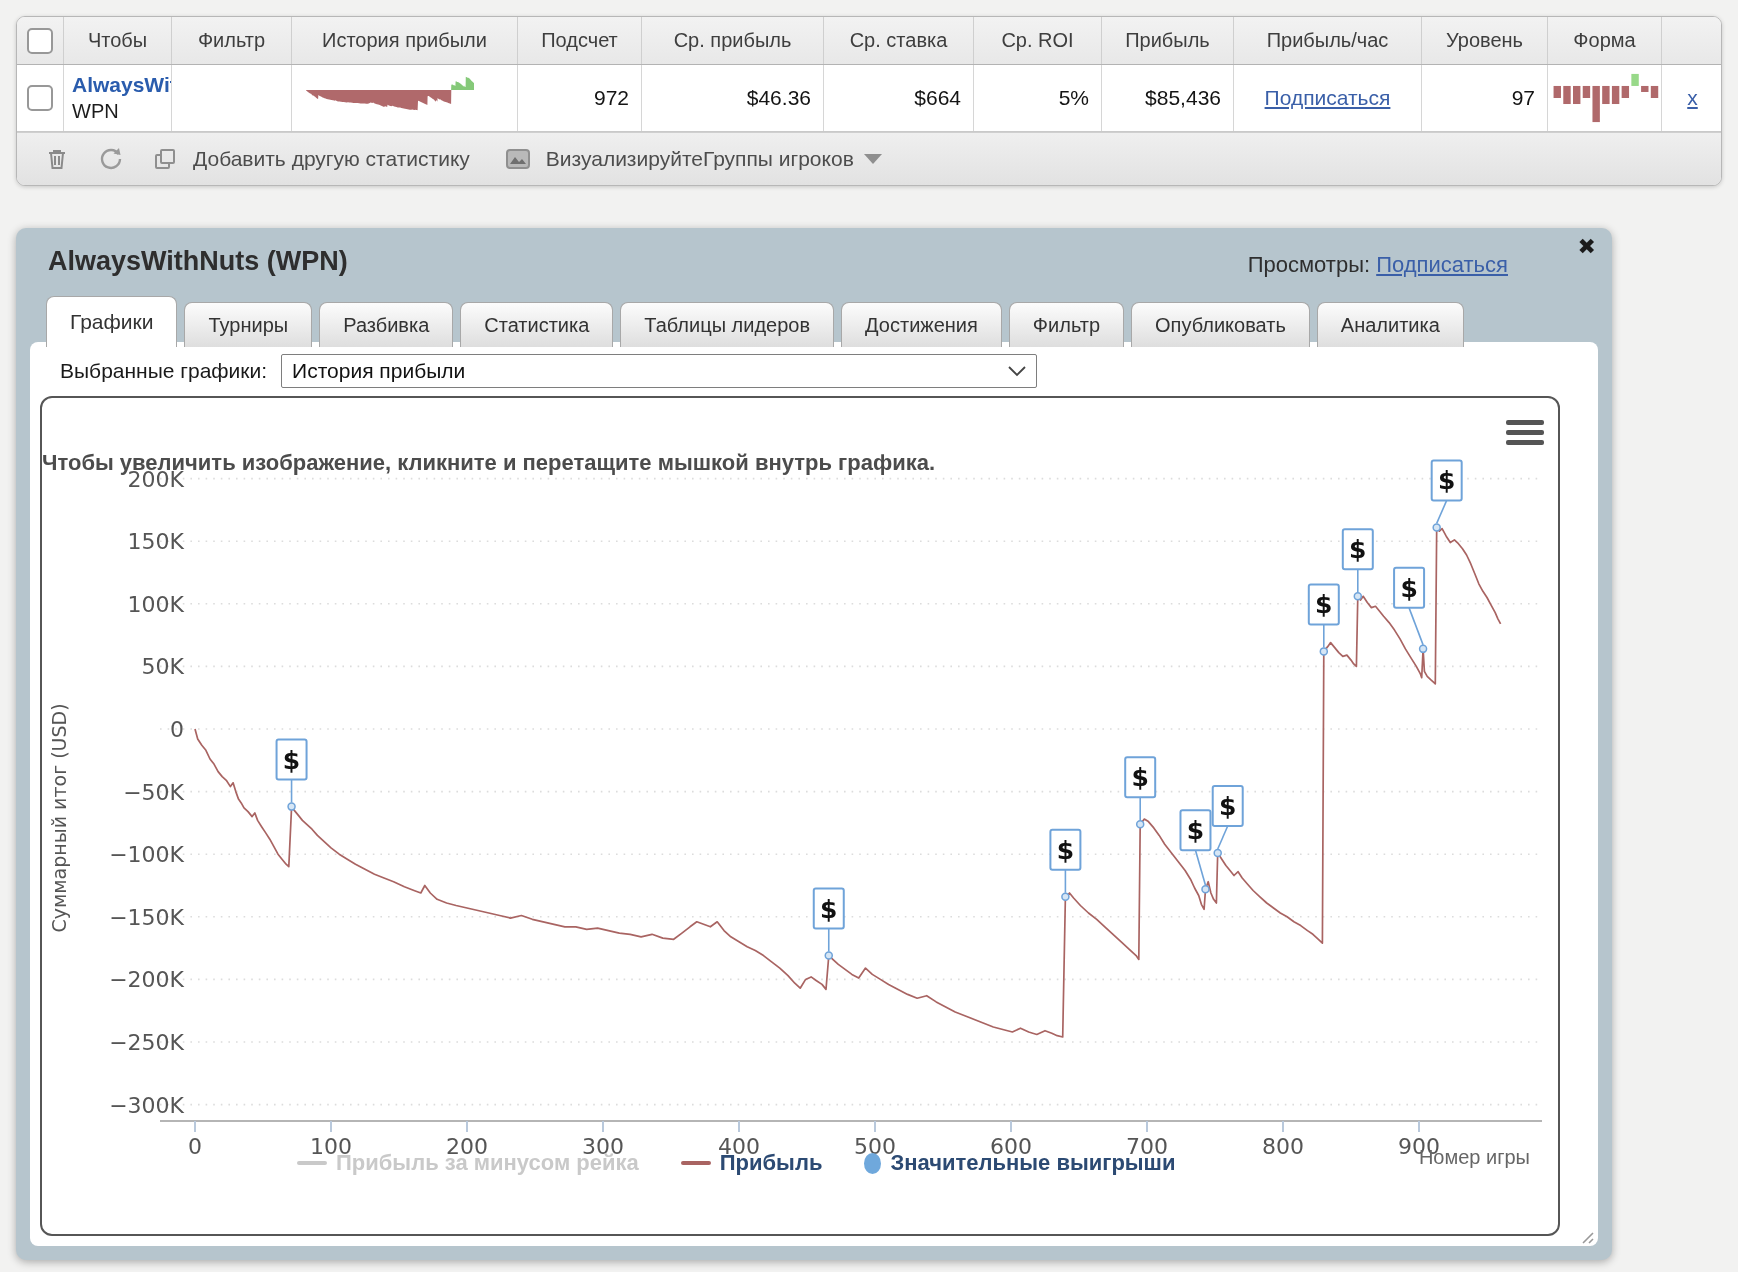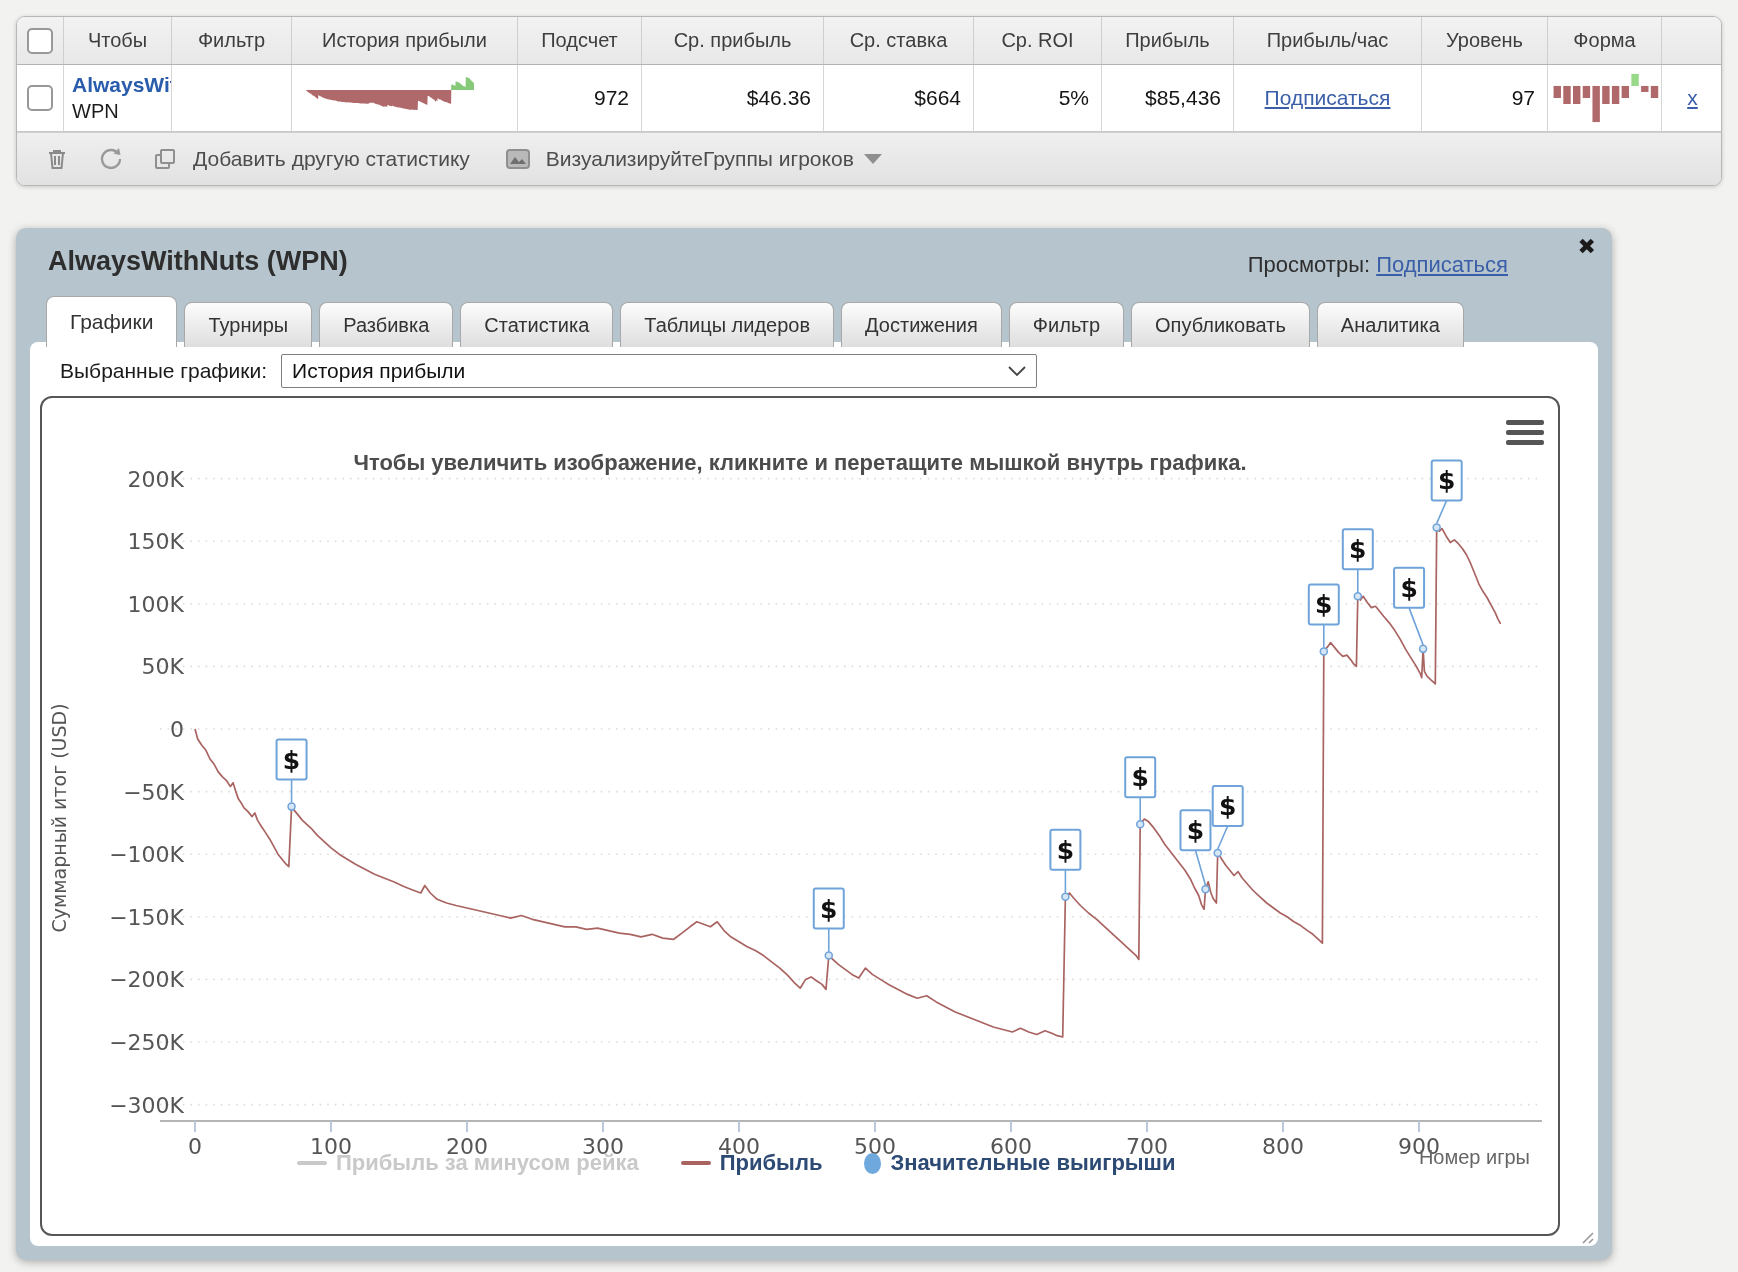--- a/index.html
+++ b/index.html
@@ -34,21 +34,21 @@
   .tabs{position:absolute;left:30px;top:68px;display:flex;gap:7px;align-items:flex-end;z-index:3;}
   .tab{height:44px;padding:0 23px;background:linear-gradient(#fcfcfc,#dedede);border:1px solid #a8a8a8;border-bottom:none;border-radius:8px 8px 0 0;font-size:20px;color:#333;display:flex;align-items:center;cursor:pointer;white-space:nowrap;}
   .tab.active{background:#fff;height:50px;font-size:21px;}
   .content{position:absolute;left:14px;right:14px;top:114px;bottom:14px;background:#fff;border-radius:8px;z-index:2;}
   .select-row{position:absolute;left:30px;top:12px;display:flex;align-items:center;font-size:21px;color:#1a1a1a;}
   .selectbox{display:flex;align-items:center;justify-content:space-between;width:756px;height:34px;margin-left:14px;border:1px solid #7e7e7e;border-radius:2px;background:#fff;padding:0 10px;box-sizing:border-box;font-size:21px;color:#111;}
 
   
   .chartbox{position:absolute;left:10px;top:54px;width:1516px;height:836px;border:2px solid #565656;border-radius:12px;background:#fff;}
   .chart-title{position:absolute;left:0;top:12px;width:100%;text-align:center;font-size:28px;font-weight:bold;color:#2b4c7c;}
-  .chart-sub{position:absolute;left:0;top:52px;width:100%;text-align:center;font-size:22px;font-weight:bold;color:#4c4c4c;}
+  .chart-sub{position:absolute;left:0;top:52px;width:100%;text-align:left;font-size:22px;font-weight:bold;color:#4c4c4c;}
   .burger{position:absolute;right:14px;top:22px;display:flex;flex-direction:column;gap:5px;cursor:pointer;}
   .burger div{width:38px;height:5px;background:#555;border-radius:2px;}
   .legend{position:absolute;left:255px;top:752px;display:flex;align-items:center;gap:42px;font-size:22px;font-weight:bold;}
   .legend .item{display:flex;align-items:center;gap:9px;cursor:pointer;}
   .dash{width:30px;height:4px;border-radius:2px;}
   .ellipse{width:17px;height:21px;border-radius:50%;}
   .xaxis-label{position:absolute;right:28px;top:748px;font-size:20px;color:#666;}
   .grip{position:absolute;right:4px;bottom:2px;}
   svg{display:block;}
 </style>

